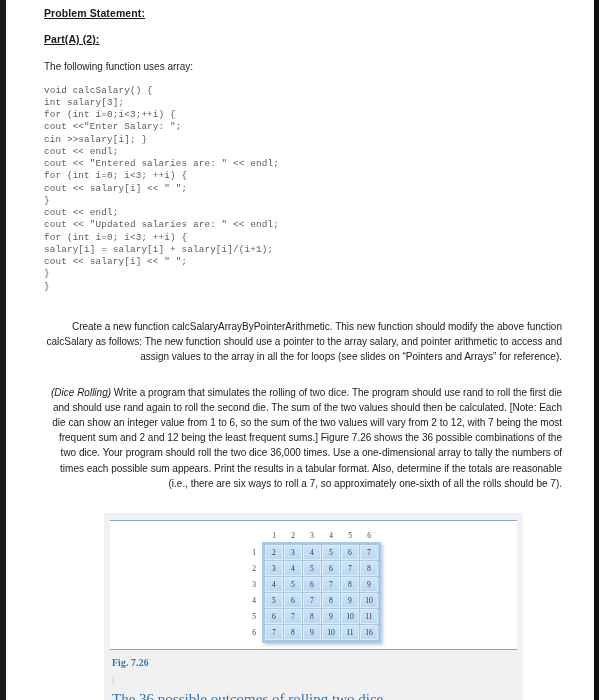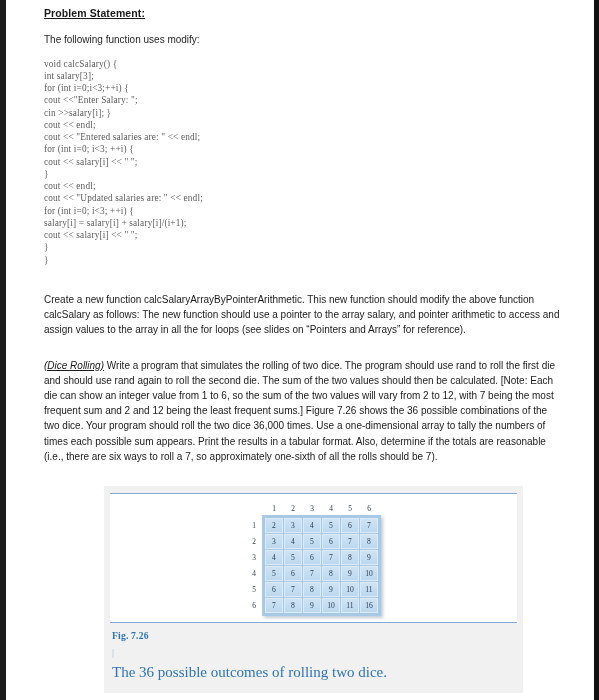--- a/index.html
+++ b/index.html
@@ -59,41 +59,41 @@
   h2.heading.second { margin-top: 0; margin-bottom: 15px; }
 
   p.lead {
     font-size: 10px;
     color: #1f1f1f;
     margin: 0 0 10px 0;
     line-height: 1.45;
   }
 
   pre.code {
-    font-family: Liberation Serif, serif;
+    font-family: Liberation Mono, monospace;
     font-size: 9.3px;
     line-height: 1.32;
     color: #5d5d5d;
     margin: 1px 0 0 0;
     white-space: pre;
     letter-spacing: 0.15px;
   }
 
   p.body-text {
     font-size: 10px;
     color: #1b1b1b;
     line-height: 1.52;
     margin: 0;
-    text-align: left;
+    text-align: right;
   }
 
   .spacer-lg { height: 26px; }
   .spacer-md { height: 20px; }
 
-  .italic { font-style: italic; text-decoration: underline; }
+  .italic { font-style: italic; }
 
   
   .figure-wrap {
     margin: 22px 0 0 60px;
     width: 419px;
     background: #f1f1f1;
     padding: 7px 6px 12px 6px;
     box-sizing: border-box;
   }
   .figure-inner {
@@ -185,22 +185,23 @@
 
 <div class="edge-left"></div>
 <div class="edge-right"></div>
 <div class="top-smudge"></div>
 
 <div class="page">
   <div class="content">
 
     <h2 class="heading">Problem Statement:</h2>
 
-
-    <p class="lead">The following function uses modify:</p>
+    <h2 class="heading second">Part(A) (2):</h2>
+
+    <p class="lead">The following function uses array:</p>
 
     <pre class="code">void calcSalary() {
 int salary[3];
 for (int i=0;i&lt;3;++i) {
 cout &lt;&lt;"Enter Salary: ";
 cin &gt;&gt;salary[i]; }
 cout &lt;&lt; endl;
 cout &lt;&lt; "Entered salaries are: " &lt;&lt; endl;
 for (int i=0; i&lt;3; ++i) {
 cout &lt;&lt; salary[i] &lt;&lt; " ";

